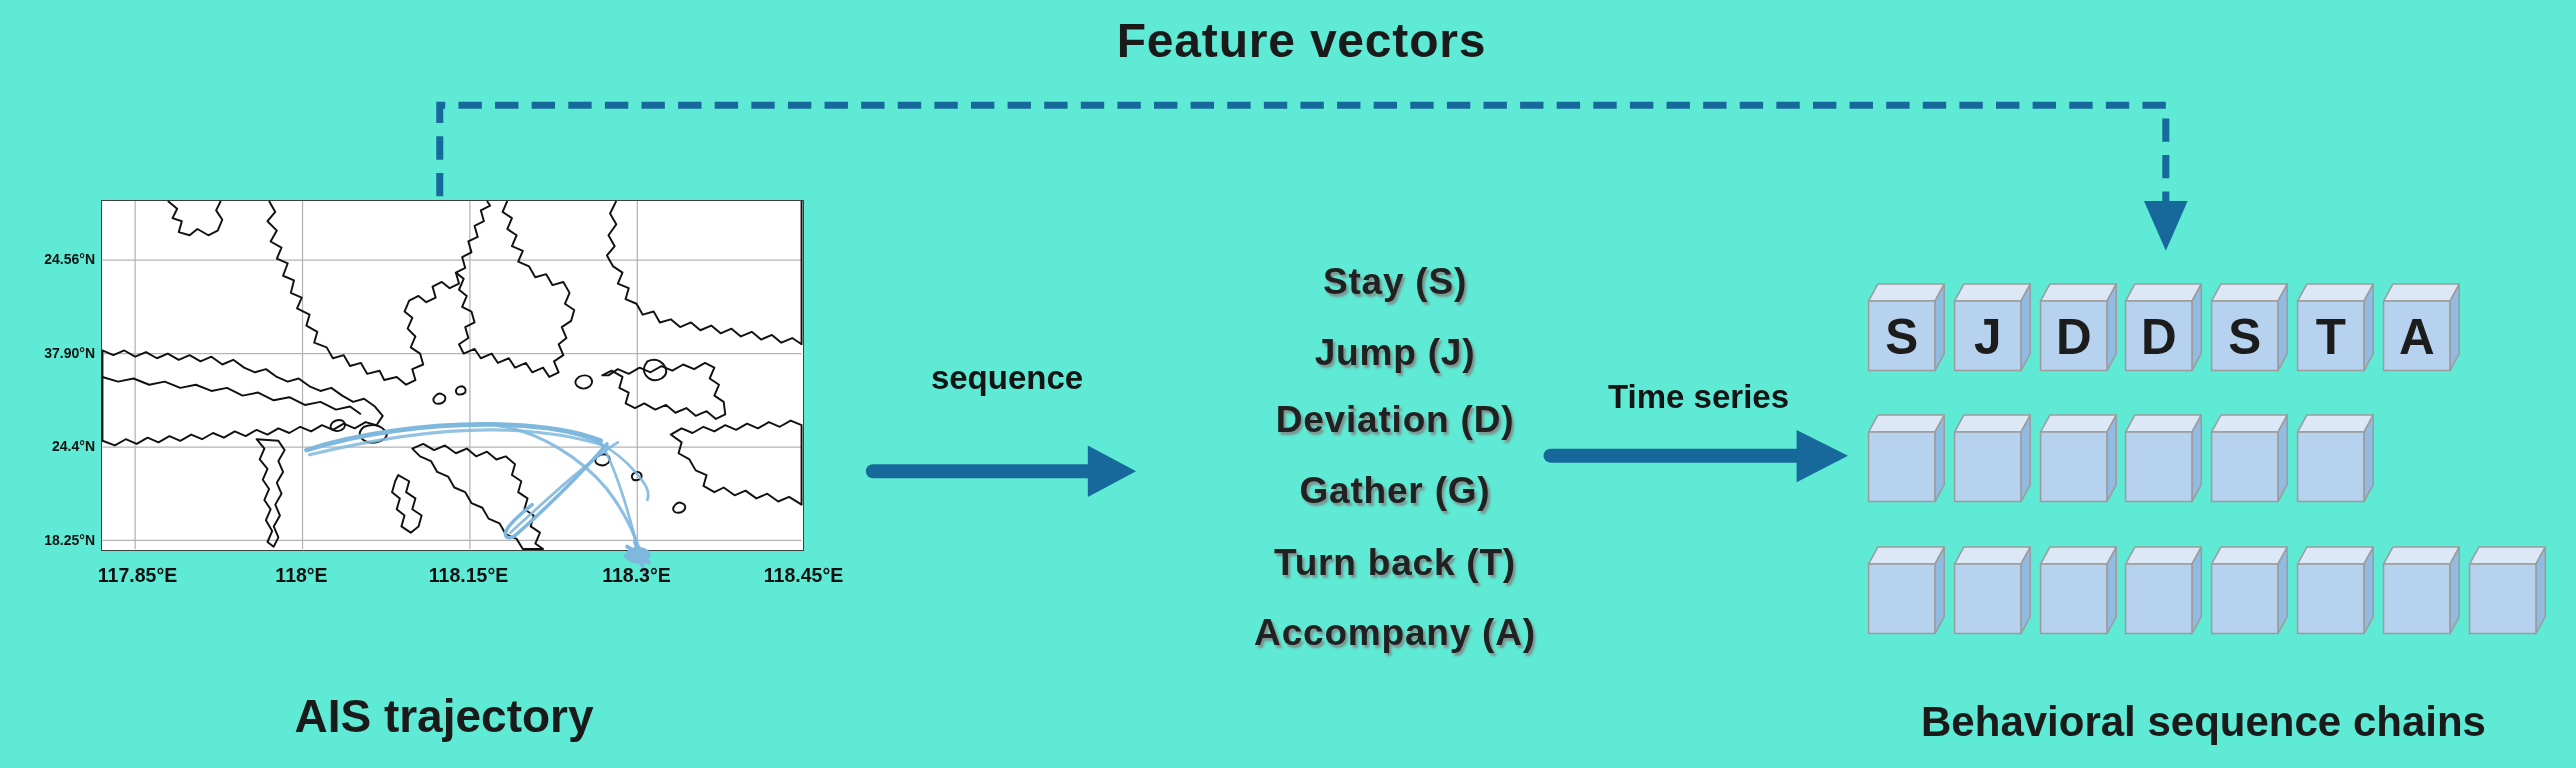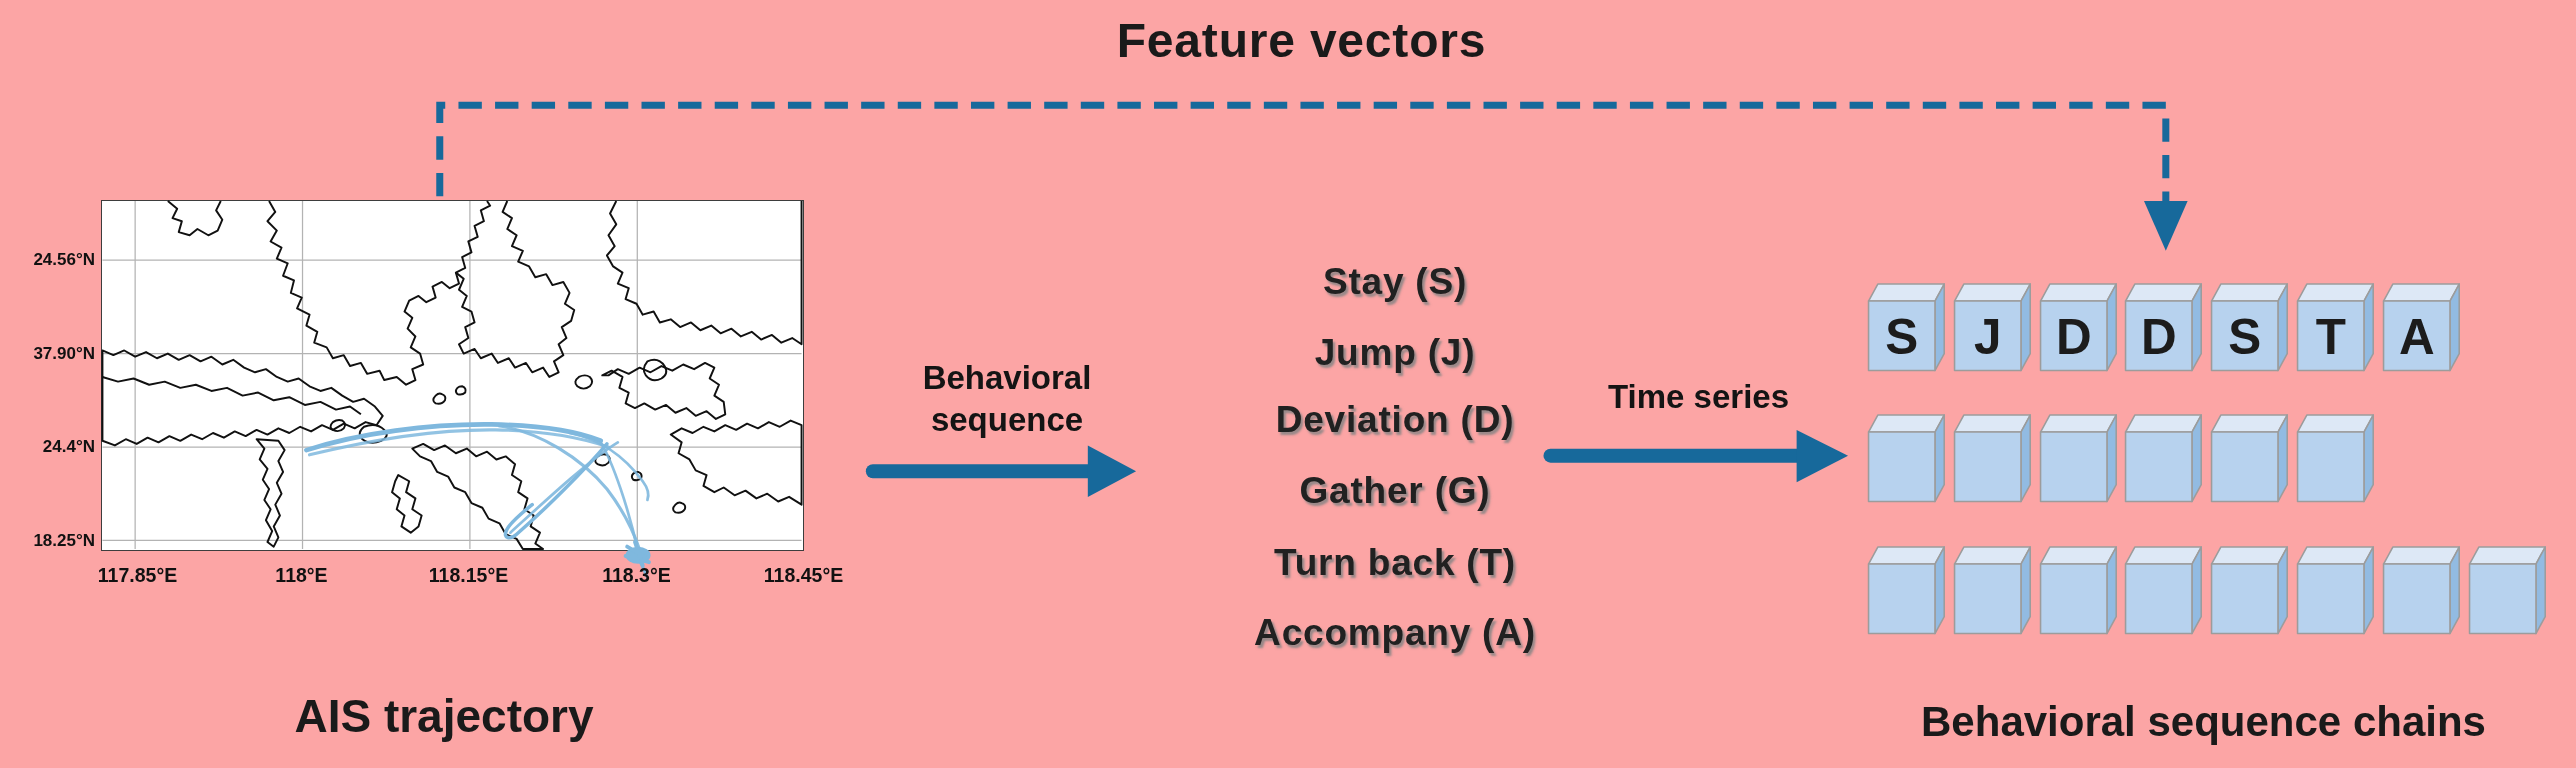--- a/index.html
+++ b/index.html
@@ -1,37 +1,37 @@
 <!DOCTYPE html>
 <html style="font-size:12.5px"><head>
 <meta charset="utf-8">
 <style>
   html,body{margin:0;padding:0;background:#fff;}
   #stage{
-    position:relative;width:2576px;height:768px;background:#fca5a5;overflow:hidden;
+    position:relative;width:2576px;height:768px;background:#5eead4;overflow:hidden;
     font-family:"Liberation Sans",sans-serif;color:#111;
   }
   .abs{position:absolute;}
   .ctr{text-align:center;}
   .title{font-size:48px;font-weight:bold;letter-spacing:0.8px;color:#1a1a1a;}
   .caption{font-size:46px;font-weight:bold;color:#1a1a1a;}
   .caption-big{font-size:42px;font-weight:bold;color:#1a1a1a;}
   .flow-label{font-size:33px;font-weight:bold;line-height:42px;color:#141414;}
   .behavior{
     font-size:37px;font-weight:bold;color:#212121;line-height:47px;
     text-shadow:2.3px 3.1px 2.3px rgba(130,130,130,0.85);
     letter-spacing:0.8px;white-space:nowrap;margin-top:48px;
   }
   .map-panel{
     left:101px;top:200px;width:703px;height:351px;
     border:1.6px solid #3d3d3d;background:#ffffff;box-sizing:border-box;
   }
   .ytick{
     left:0;width:95px;text-align:right;height:25px;line-height:25px;
-    font-size:17px;font-weight:bold;color:#111;white-space:nowrap;
+    font-size:14px;font-weight:bold;color:#111;white-space:nowrap;
   }
   .xtick{
     width:171px;text-align:center;top:563px;height:25px;line-height:25px;
     font-size:19.5px;font-weight:bold;color:#111;white-space:nowrap;
   }
   .seq-row{position:absolute;height:89px;white-space:nowrap;}
   .seq-row svg{display:inline-block;margin-right:7.8px;vertical-align:top;}
   svg{overflow:visible;}
   .noevt{pointer-events:none;}
 </style>
@@ -116,21 +116,20 @@
 
   <div class="abs xtick" style="left:52px;">117.85°E</div>
   <div class="abs xtick" style="left:216px;">118°E</div>
   <div class="abs xtick" style="left:383px;">118.15°E</div>
   <div class="abs xtick" style="left:551px;">118.3°E</div>
   <div class="abs xtick" style="left:718px;">118.45°E</div>
 
   <div class="abs ctr caption" style="left:210px;top:689px;width:468px;">AIS trajectory</div>
 
   <div class="abs ctr flow-label" style="left:851px;top:357px;width:312px;">
-    <div>Behavioral</div>
     <div>sequence</div>
   </div>
 
   <div class="abs ctr behavior" style="left:1200px;top:210px;width:390px;">Stay (S)</div>
   <div class="abs ctr behavior" style="left:1200px;top:281px;width:390px;">Jump (J)</div>
   <div class="abs ctr behavior" style="left:1200px;top:348px;width:390px;">Deviation (D)</div>
   <div class="abs ctr behavior" style="left:1200px;top:419px;width:390px;">Gather (G)</div>
   <div class="abs ctr behavior" style="left:1200px;top:491px;width:390px;text-align:center;">Turn back (T)</div>
   <div class="abs ctr behavior" style="left:1200px;top:561px;width:390px;">Accompany (A)</div>
 

